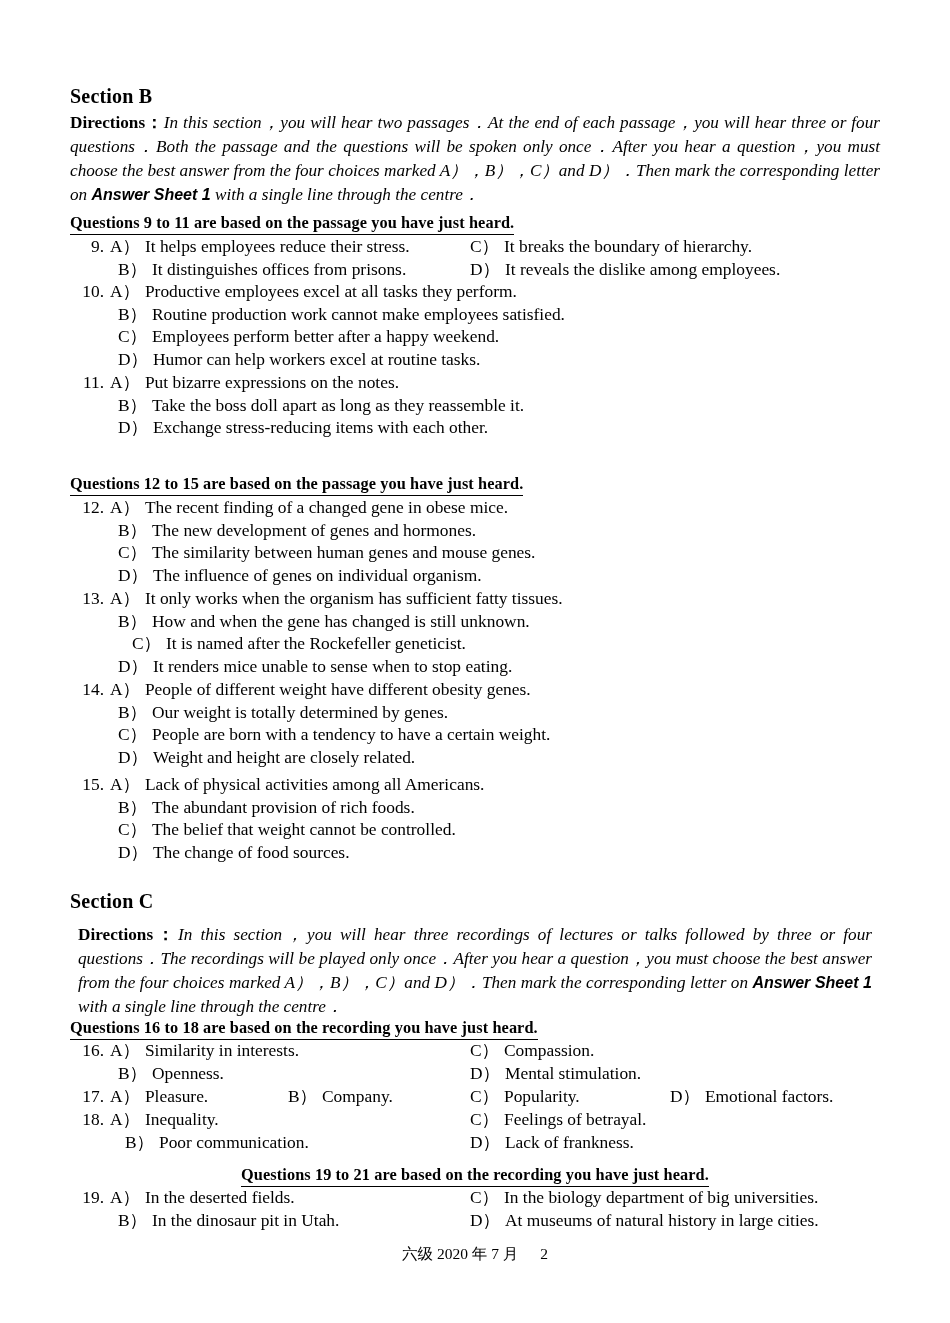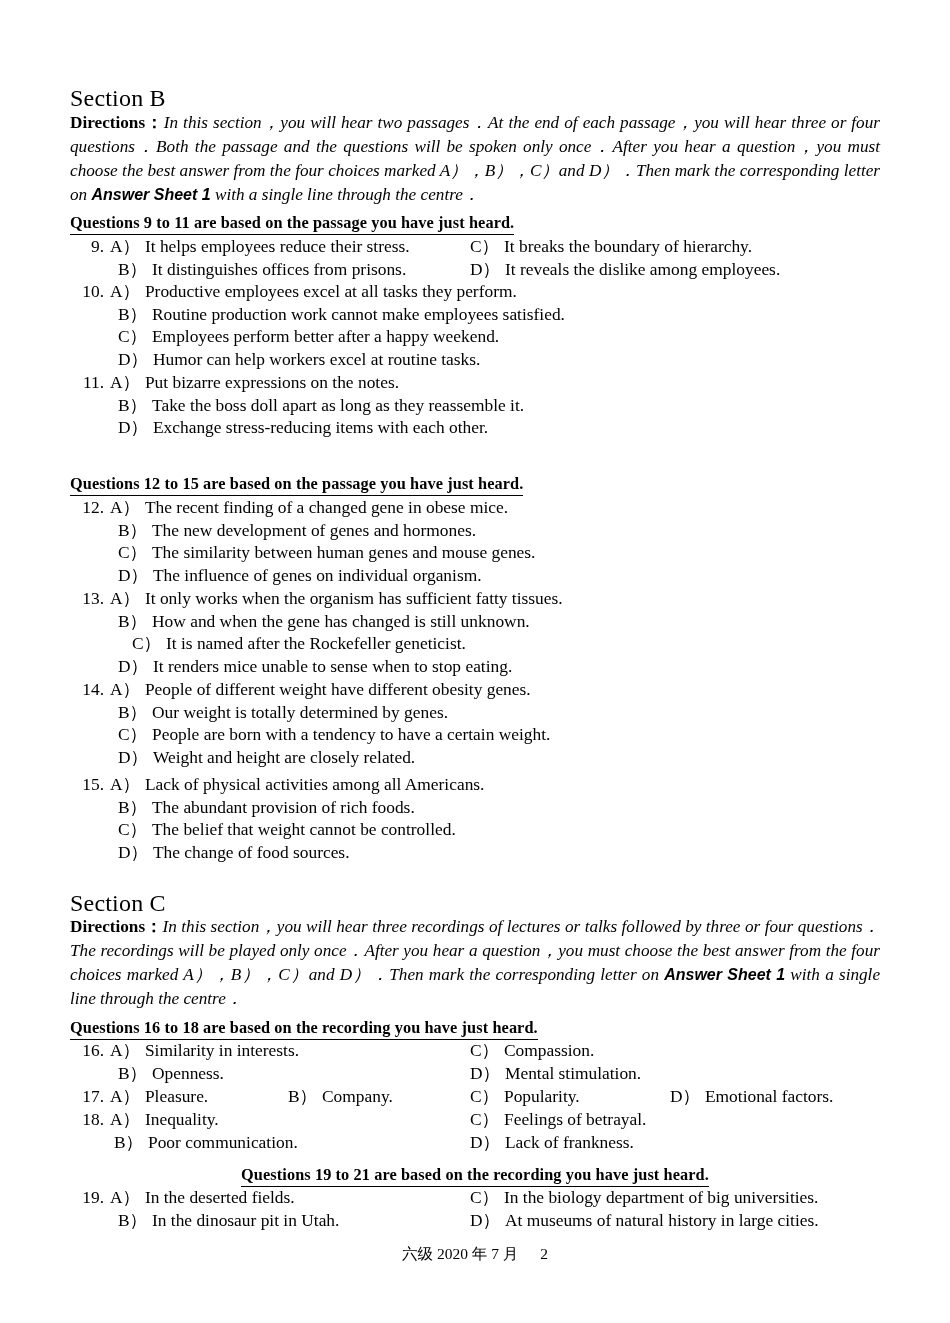--- a/index.html
+++ b/index.html
@@ -18,22 +18,22 @@
   .page {
     position: absolute;
     left: 70px;
     top: 0;
     width: 810px;
     height: 1323px;
   }
 
   
   .section-heading {
-    font-weight: normal;
-    font-size: 24px;
+    font-weight: bold;
+    font-size: 20px;
     letter-spacing: .2px;
   }
 
   
   .directions {
     font-size: 17.2px;
     line-height: 24px;
     text-align: justify;
     text-justify: inter-word;
     font-style: italic;
@@ -228,21 +228,21 @@
     <div class="optline">
       <span class="col" style="left:48px;"><span class="lbl">D）</span><span>The change of food sources.</span></span>
     </div>
   </div>
 
   <div style="position:absolute; left:0; top:890px; width:810px;">
     <div class="section-heading">Section C</div>
   </div>
 
   <div style="position:absolute; left:0; top:915px; width:810px;">
-    <p class="directions" style="margin:0;">
+    <p class="directions" style="margin:8px;">
       <span class="lead">Directions</span><span class="lead">：</span><span>In this section，you will hear three recordings of lectures or talks followed by three or four questions．The recordings will be played only once．After you hear a question，you must choose the best answer from the four choices marked A），B），C）and D）．Then mark the corresponding letter on </span><span class="sheet">Answer Sheet 1</span><span> with a single line through the centre．</span>
     </p>
   </div>
 
   <div style="position:absolute; left:0; top:1017px; width:810px;">
     <div class="qgroup-heading">Questions 16 to 18 are based on the recording you have just heard.</div>
   </div>
 
   <div class="q" style="position:absolute; left:0; top:1039px; width:810px;">
     <div class="optline">
@@ -266,21 +266,21 @@
     </div>
   </div>
 
   <div class="q" style="position:absolute; left:0; top:1108px; width:810px;">
     <div class="optline">
       <span class="qnum">18.</span>
       <span class="col c1"><span class="lbl">A）</span><span>Inequality.</span></span>
       <span class="col c2"><span class="lbl">C）</span><span>Feelings of betrayal.</span></span>
     </div>
     <div class="optline">
-      <span class="col" style="left:44px;"><span class="lbl">B）</span><span>Poor communication.</span></span>
+      <span class="col" style="left:55px;"><span class="lbl">B）</span><span>Poor communication.</span></span>
       <span class="col c2"><span class="lbl">D）</span><span>Lack of frankness.</span></span>
     </div>
   </div>
 
   <div style="position:absolute; left:0; top:1164px; width:810px;text-align:center;">
     <div class="qgroup-heading">Questions 19 to 21 are based on the recording you have just heard.</div>
   </div>
 
   <div class="q" style="position:absolute; left:0; top:1186px; width:810px;">
     <div class="optline">

